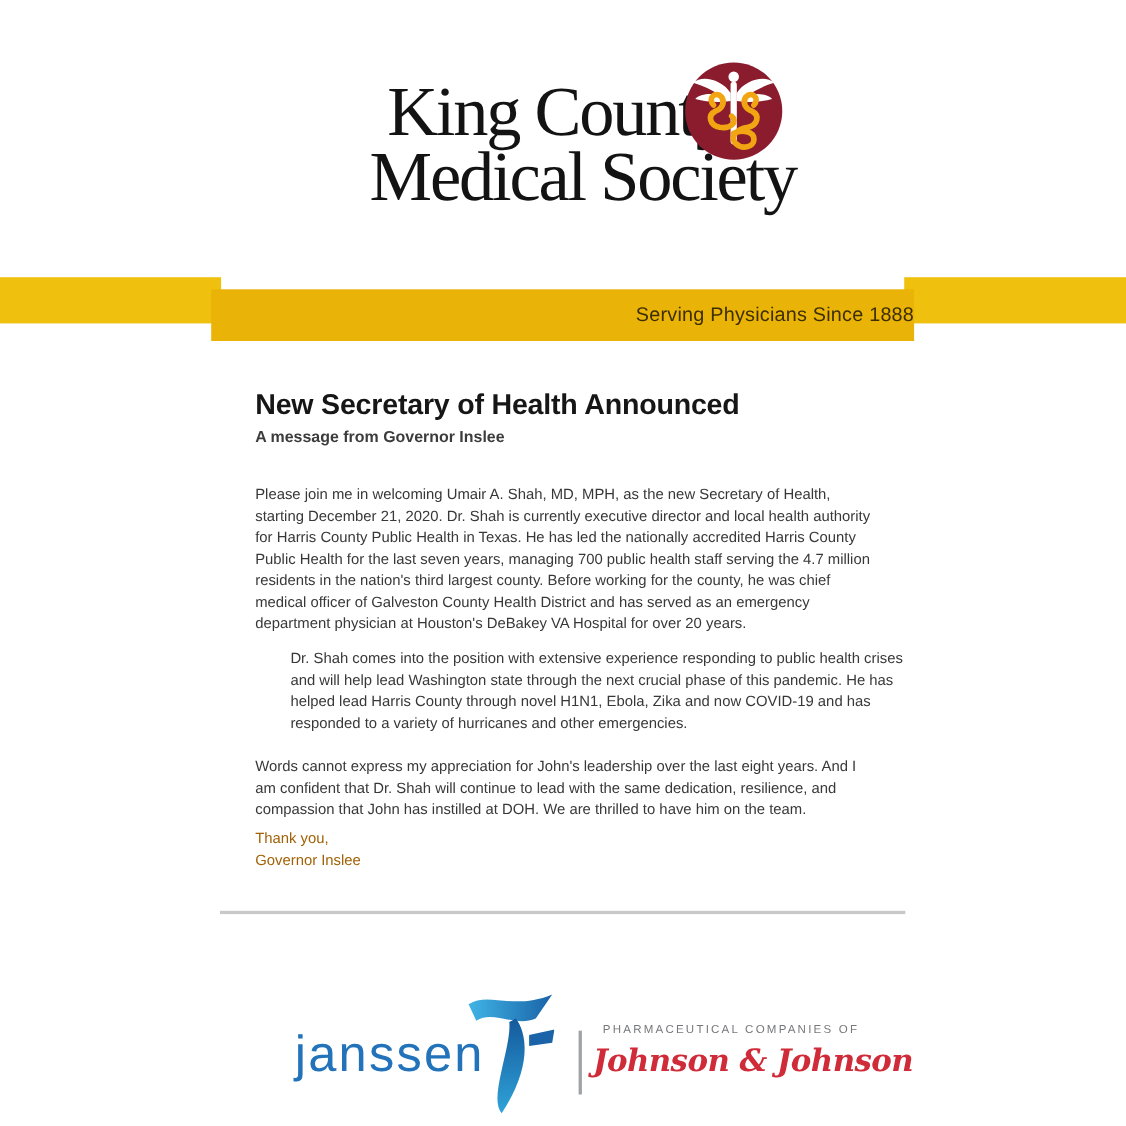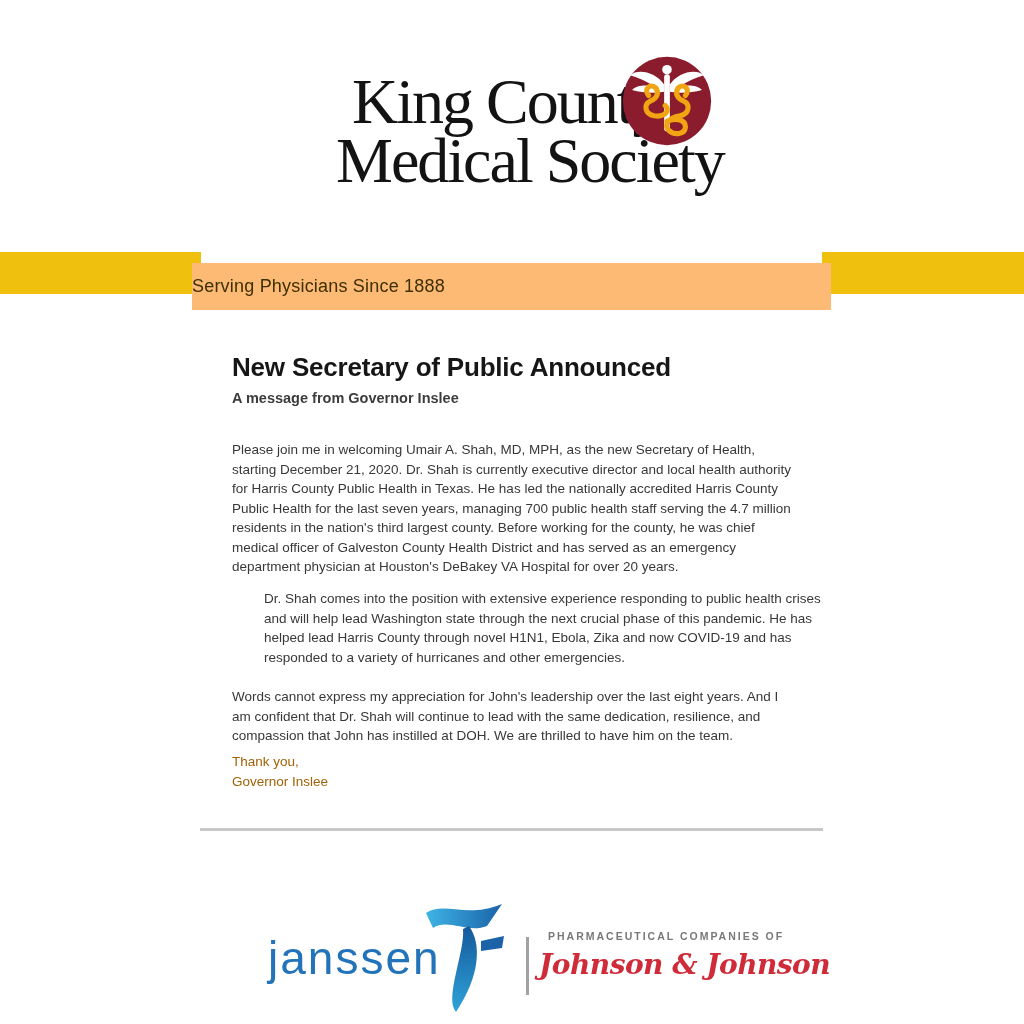--- a/index.html
+++ b/index.html
@@ -20,21 +20,21 @@
   .org-line1{left:308px;top:70px;margin-left:44px;}
   .org-line2{left:336px;top:129px;}
   .caduceus{position:absolute;left:621px;top:55px;width:92px;height:92px;}
 
   
   .band{position:absolute;top:252px;height:42px;background:#EFC10E;}
   .band-left{left:0;width:201px;}
   .band-right{left:822px;width:202px;}
   .band-box{
     position:absolute;left:192px;top:263px;width:639px;height:47px;
-    background:#fdba74;display:flex;align-items:center;justify-content:flex-start;
+    background:#eab308;display:flex;align-items:center;justify-content:flex-end;
   }
   .band-box span{font-size:18px;color:#3E2F00;letter-spacing:.2px;}
 
   
   .article-title{
     position:absolute;left:232px;top:352px;width:600px;
     font-size:26px;font-weight:bold;color:#161616;letter-spacing:-.2px;
   }
   .article-subtitle{
     position:absolute;left:232px;top:390px;width:600px;
@@ -55,21 +55,21 @@
 
   
   .janssen-word{
     position:absolute;left:268px;top:935px;
     font-size:46px;color:#2273BA;letter-spacing:2px;line-height:46px;white-space:nowrap;
   }
   .janssen-mark{position:absolute;left:424px;top:900px;width:80px;height:115px;}
   .footer-vrule{position:absolute;left:526px;top:937px;width:3px;height:58px;background:#A0A3A6;}
   .pharma-line{
     position:absolute;left:548px;top:930px;width:240px;
-    font-size:10.5px;font-weight:bold;letter-spacing:2px;color:#77787B;white-space:nowrap;
+    font-size:10.5px;font-weight:normal;letter-spacing:2px;color:#77787B;white-space:nowrap;
   }
   .jnj-script{
     position:absolute;left:539px;top:948px;width:250px;
     font-family:"DejaVu Serif", serif;font-style:italic;font-weight:bold;
     font-size:28px;color:#CF2B38;letter-spacing:-.5px;white-space:nowrap;
   }
 </style>
 </head>
 <body>
 
@@ -93,21 +93,21 @@
       </g>
     </svg>
   </div>
 
   <div class="band band-left"></div>
   <div class="band band-right"></div>
   <div class="band-box">
     <span>Serving Physicians Since 1888</span>
   </div>
 
-  <div class="article-title">New Secretary of Public Announced</div>
+  <div class="article-title">New Secretary of Health Announced</div>
   <div class="article-subtitle">A message from Governor Inslee</div>
 
   <div class="para para-1">Please join me in welcoming Umair A. Shah, MD, MPH, as the new Secretary of Health, starting December 21, 2020. Dr. Shah is currently executive director and local health authority for Harris County Public Health in Texas. He has led the nationally accredited Harris County Public Health for the last seven years, managing 700 public health staff serving the 4.7 million residents in the nation's third largest county. Before working for the county, he was chief medical officer of Galveston County Health District and has served as an emergency department physician at Houston's DeBakey VA Hospital for over 20 years.</div>
   <div class="para para-2">Dr. Shah comes into the position with extensive experience responding to public health crises and will help lead Washington state through the next crucial phase of this pandemic. He has helped lead Harris County through novel H1N1, Ebola, Zika and now COVID-19 and has responded to a variety of hurricanes and other emergencies.</div>
   <div class="para para-3">Words cannot express my appreciation for John's leadership over the last eight years.  And I am confident that Dr. Shah will continue to lead with the same dedication, resilience, and compassion that John has instilled at DOH. We are thrilled to have him on the team.</div>
 
   <div class="signoff">
     <div>Thank you,</div>
     <div>Governor Inslee</div>
   </div>

